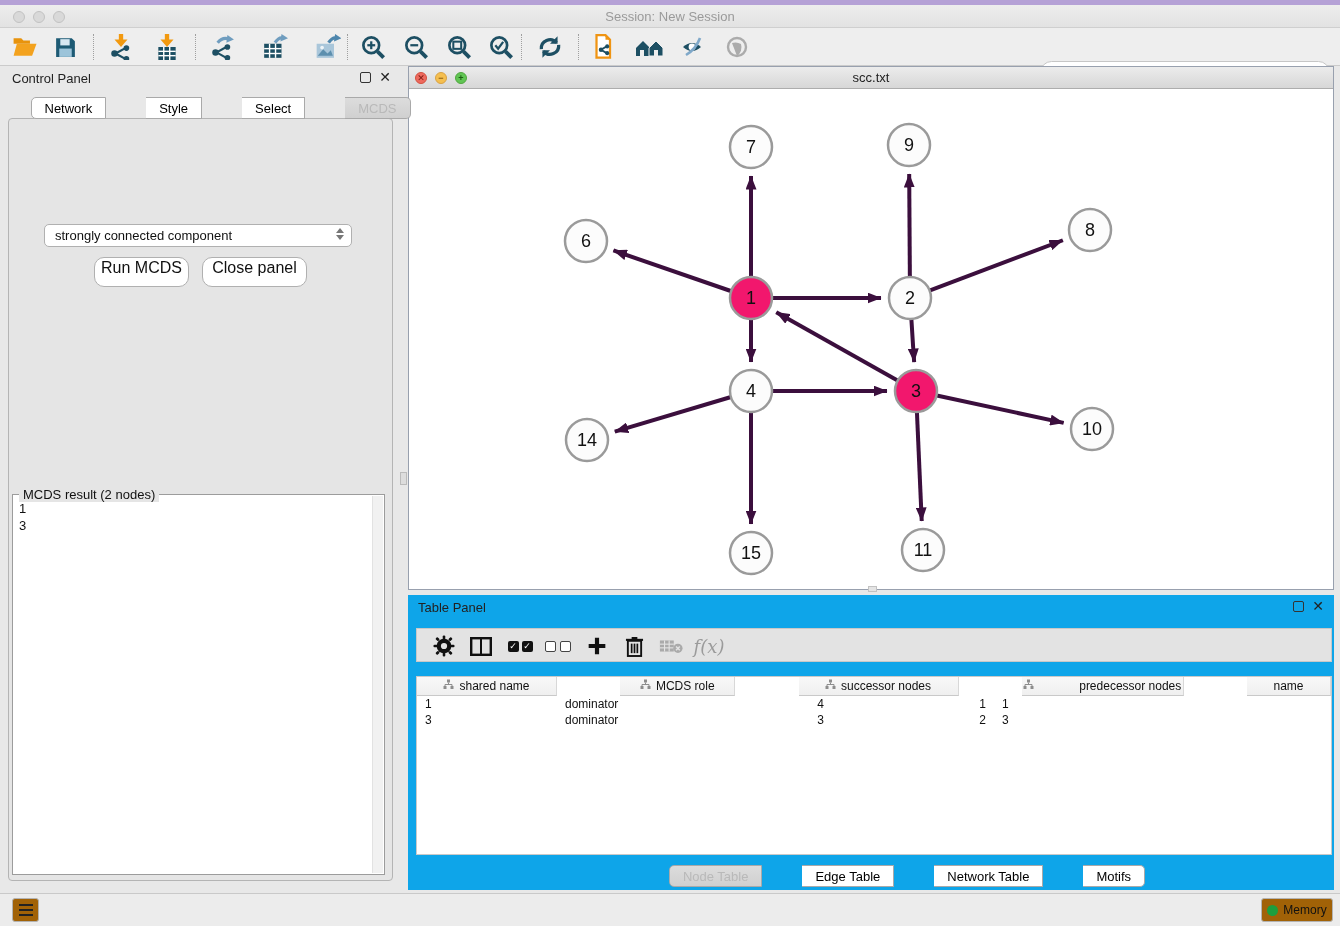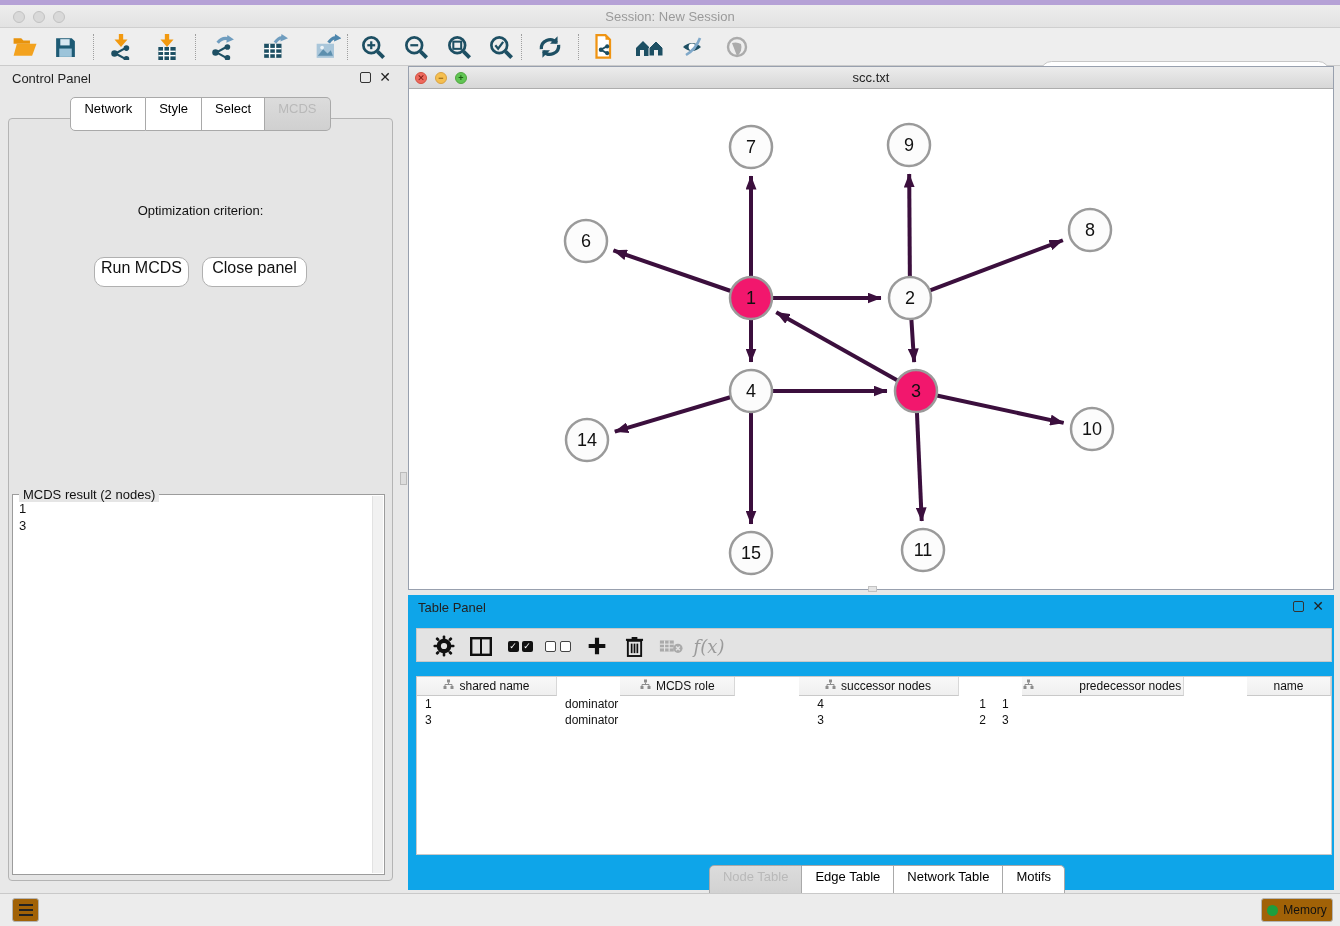--- a/index.html
+++ b/index.html
@@ -24,22 +24,22 @@
 
   
   .control-panel { position:absolute; left:0; top:66px; width:401px; height:827px; background:#e8e8e8; }
   .panel-head { position:absolute; left:12px; top:5px; font-size:13px; color:#222; }
   .panel-btns { position:absolute; right:10px; top:6px; display:flex; gap:8px; align-items:center; }
   .pb-float { width:11px; height:11px; border:1.6px solid #333; border-radius:2px; }
   .pb-close { font-size:14px; font-weight:bold; color:#222; line-height:11px; }
   .cp-box { position:absolute; left:8px; top:52px; width:385px; height:763px; background:#e5e5e5;
             border:1px solid #b4b4b4; border-radius:4px; }
   .cp-tabs { position:absolute; left:0; top:31px; width:100%; display:flex; justify-content:center; z-index:2; }
-  .cp-tab, .bt-tab { height:34px; line-height:21px; padding:0 13px; font-size:13px; background:#fff;
-            border:1px solid #a9a9a9; border-left:none; color:#000; text-align:center; }
+  .cp-tab, .bt-tab { height:22px; line-height:21px; padding:0 13px; font-size:13px; background:#fff;
+            border:1px solid #a9a9a9; border-left:none; color:#000; text-align:center;margin-left:40px; }
   .cp-tab:first-child, .bt-tab:first-child { border-left:1px solid #a9a9a9; border-radius:5px 0 0 5px; }
   .cp-tab:last-child, .bt-tab:last-child { border-radius:0 5px 5px 0; }
   .cp-tab.sel, .bt-tab.sel { background:linear-gradient(#dcdcdc,#d0d0d0); color:#b9b9b9; }
   .opt-label { position:absolute; left:0; top:137px; width:401px; text-align:center; font-size:13px; color:#111; }
   .dropdown { position:absolute; left:44px; top:158px; width:308px; height:23px; background:#fff;
               border:1px solid #b0b0b0; border-radius:5px; font-size:13px; color:#111;
               display:flex; align-items:center; padding-left:10px; }
   .dd-arrows { position:absolute; right:7px; top:3px; display:flex; flex-direction:column; gap:2px; }
   .dd-arrows i { width:0; height:0; border-left:4px solid transparent; border-right:4px solid transparent; display:block; }
   .dd-up { border-bottom:5px solid #777; }
@@ -274,21 +274,27 @@
     <span class="pb-float"></span>
     <span class="pb-close">✕</span>
   </div>
   <div class="cp-box"></div>
   <div class="cp-tabs" id="cp-tabs">
       <div class="cp-tab">Network</div>
       <div class="cp-tab">Style</div>
       <div class="cp-tab">Select</div>
       <div class="cp-tab sel">MCDS</div>
     </div>
-  <div class="opt-label">Optimization criterion:</div>
+  <div class="dropdown">
+    <span>strongly connected component</span>
+    <span class="dd-arrows">
+        <i class="dd-up"></i>
+        <i class="dd-down"></i>
+      </span>
+  </div>
   <div class="cp-btn" style="left:94px; width:95px;">Run MCDS</div>
   <div class="cp-btn" style="left:202px; width:105px;">Close panel</div>
   <div class="fieldset">
     <span class="fs-legend">MCDS result (2 nodes)</span>
     <div class="fs-text">1
 3</div>
     <div class="fs-scroll"></div>
   </div>
 </div>
 <div class="vgrip"></div>

